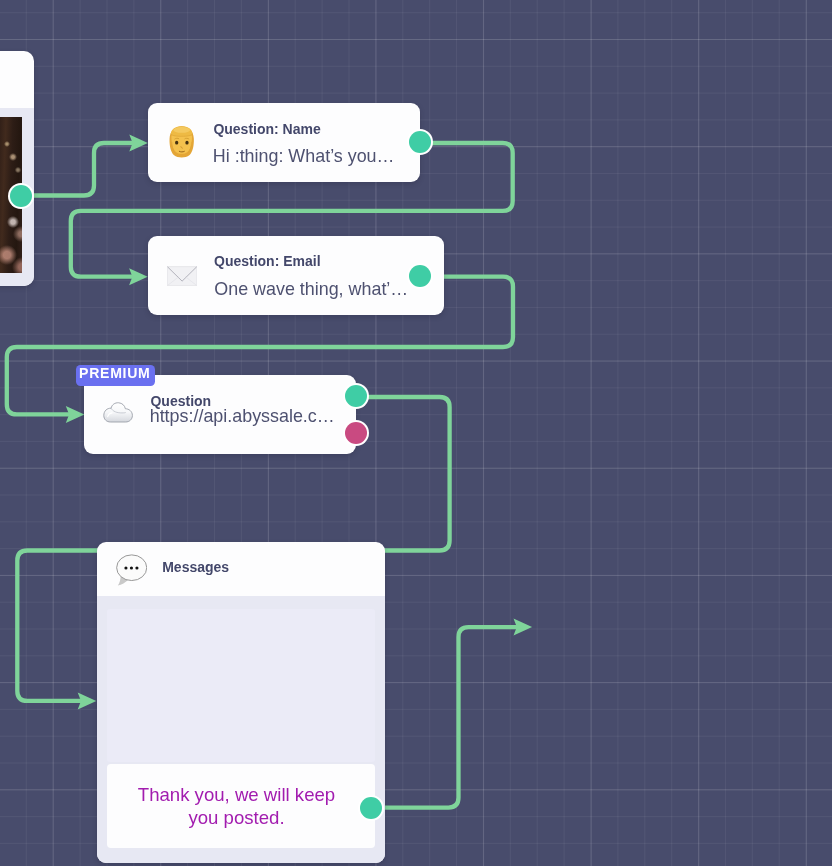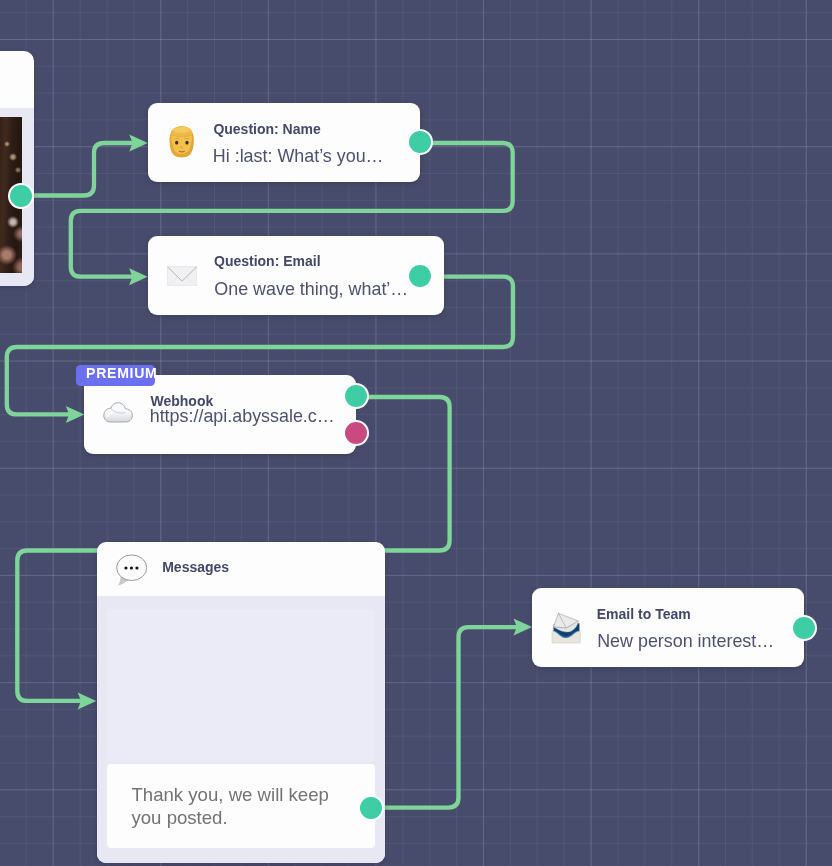--- a/index.html
+++ b/index.html
@@ -18,37 +18,37 @@
   #wires{position:absolute;left:0;top:0;width:832px;height:866px;}
   .card{position:absolute;background:#fdfdfe;border-radius:9px;box-shadow:0 2px 5px rgba(30,32,55,.25);}
   .dot{position:absolute;width:22px;height:22px;border-radius:50%;box-shadow:0 0 0 2px #fff;}
   .g{background:#3fcda5;}
   .p{background:#c94a81;}
   .title{position:absolute;font-weight:bold;font-size:14px;line-height:1;color:#43476a;white-space:nowrap;}
   .sub{position:absolute;font-size:17.9px;line-height:1;color:#4e5170;white-space:nowrap;}
   .icon{position:absolute;display:block;}
   .icon svg{display:block;width:100%;height:100%;}
   .badge{position:absolute;box-sizing:border-box;width:78.7px;height:20.6px;background:#6a70f0;border-radius:4.5px;color:#fff;
-    font-size:14.1px;font-weight:bold;letter-spacing:.7px;line-height:17.4px;padding-left:10px;}
+    font-size:14.1px;font-weight:bold;letter-spacing:.7px;line-height:17.4px;padding-left:3px;}
   .post-body{position:absolute;left:0;right:0;top:57px;bottom:0;background:#e7e8f3;border-radius:0 0 10px 10px;}
   .post-photo{position:absolute;left:200px;top:66.8px;width:42px;height:155.4px;
     background:
       radial-gradient(circle at 27px 27px, rgba(255,228,175,.55) 0 1px, rgba(255,228,175,0) 3px),
       radial-gradient(circle at 33px 40px, rgba(255,222,180,.6) 0 1.4px, rgba(255,222,180,0) 4px),
       radial-gradient(circle at 38px 53px, rgba(255,232,195,.45) 0 1.1px, rgba(255,232,195,0) 3.2px),
       radial-gradient(circle at 33px 105px, rgba(244,232,228,.75) 0 2.2px, rgba(244,232,228,0) 6px),
       radial-gradient(circle at 41px 117px, rgba(226,176,158,.55) 0 2.4px, rgba(226,176,158,0) 8px),
       radial-gradient(circle at 27px 138px, rgba(222,162,144,.7) 0 3.6px, rgba(222,162,144,0) 10px),
       radial-gradient(circle at 42px 150px, rgba(214,150,134,.6) 0 3.4px, rgba(214,150,134,0) 10px),
       linear-gradient(92deg,#331f17 0%,#2f1e17 40%,#412a1d 55%,#2d1d16 70%,#241710 86%,#32201a 100%);
   }
   .msg-body{position:absolute;left:0;right:0;top:54.7px;bottom:0;background:#e7e8f3;border-radius:0 0 9px 9px;}
   .msg-placeholder{position:absolute;left:10.3px;top:12.6px;width:267.6px;height:152.9px;background:#ebebf7;border-radius:3px;}
   .msg-bubble{position:absolute;left:10.3px;top:168.1px;width:267.6px;height:84px;background:#fdfdfe;border-radius:4px;}
-  .msg-text{position:absolute;left:24.3px;top:18.4px;width:210px;font-size:18.6px;line-height:23.2px;color:#737373;}
+  .msg-text{position:absolute;left:24.3px;top:18.4px;width:210px;font-size:18.6px;line-height:23.2px;color:#a21caf;}
 </style>
 </head>
 <body>
 
 <div id="stage">
   <div id="grid"></div>
 
   <svg id="wires" viewBox="0 0 832 866">
     <g fill="none" stroke="#7fd49a" stroke-width="4.3" stroke-linecap="butt" stroke-linejoin="round">
       <path d="M31,195.5 L84,195.5 Q94,195.5 94,185.5 L94,153 Q94,143 104,143 L133,143"></path>
@@ -84,21 +84,21 @@
         <ellipse cx="70" cy="63" rx="6.2" ry="7" fill="#44300f"></ellipse>
         <path d="M24 49c4-3 11-4 15-1" fill="none" stroke="#cf9a2e" stroke-width="3.2" stroke-linecap="round"></path>
         <path d="M77 49c-4-3-11-4-15-1" fill="none" stroke="#cf9a2e" stroke-width="3.2" stroke-linecap="round"></path>
         <path d="M47 78c1 4 3 6 6 6" fill="none" stroke="#c78c27" stroke-width="3" stroke-linecap="round"></path>
         <path d="M41 96c6 3 13 3 19 0" fill="none" stroke="#8e5b16" stroke-width="3.6" stroke-linecap="round"></path>
         <path d="M13 60c1 24 6 38 16 46" fill="none" stroke="#e0a232" stroke-width="2.4" opacity=".75"></path>
         <path d="M87 60c-1 24-6 38-16 46" fill="none" stroke="#e0a232" stroke-width="2.4" opacity=".75"></path>
       </svg>
     </span>
     <div class="title" style="left:65.6px;top:18.9px;">Question: Name</div>
-    <div class="sub" style="left:65px;top:45.2px;">Hi :last: What’s you…</div>
+    <div class="sub" style="left:65px;top:45.2px;">Hi :thing: What’s you…</div>
     <div class="dot g" style="left:261.2px;top:28.8px;"></div>
   </div>
 
   <div class="card" style="left:147.5px;top:236.4px;width:272.2px;height:78.3px;padding-left:24px;">
     <span class="icon" style="left:19.5px;top:29.5px;width:30.2px;height:20.4px;">
       <svg viewBox="0 0 116 76">
         <rect x="1.2" y="1.2" width="113.6" height="73.6" rx="2.5" fill="#f1f1f4" stroke="#dddde2" stroke-width="2.4"></rect>
         <path d="M3 3 L58 57 L113 3" fill="none" stroke="#aeaeb7" stroke-width="3.6" stroke-linejoin="round" stroke-linecap="round"></path>
         <path d="M3 73 L44 41 M113 73 L72 41" fill="none" stroke="#e2e2e8" stroke-width="2.6" stroke-linecap="round"></path>
       </svg>
@@ -117,56 +117,40 @@
             <stop offset="0" stop-color="#ffffff"></stop>
               <stop offset="0.5" stop-color="#f6f7f9"></stop>
               <stop offset="1" stop-color="#d4d7dd"></stop>
           </linearGradient>
         </defs>
         <path d="M3 52c0-17 12-29 28-28C34 10 46 2 60 3c14 1 24 11 26 23 14 0 27 10 27 26 0 15-12 25-26 25H29C14 77 3 67 3 52Z" fill="url(#clg)" stroke="#8f949e" stroke-width="3" stroke-linejoin="round"></path>
         <path d="M31 24c6 12 22 19 46 18 3 0 6 0 9-1" fill="none" stroke="#b4b8c0" stroke-width="2.6" stroke-linecap="round"></path>
         <path d="M18 56c2-8 8-13 17-14" fill="none" stroke="#ffffff" stroke-width="4.5" stroke-linecap="round"></path>
       </svg>
     </span>
-    <div class="title" style="left:66.9px;top:19px;">Webhook</div>
+    <div class="title" style="left:66.9px;top:19px;">Question</div>
     <div class="sub" style="left:66.1px;top:33px;">https://api.abyssale.c…</div>
     <div class="dot g" style="left:261.2px;top:10.6px;"></div>
     <div class="dot p" style="left:261.2px;top:46.9px;"></div>
   </div>
 
-  <div class="card" style="left:96.9px;top:541.5px;width:288.2px;height:321.9px;">
+  <div class="card" style="left:96.9px;top:541.5px;width:288.2px;height:321.9px;text-align:center;">
     <span class="icon" style="left:18.65px;top:12.7px;width:31.4px;height:31.9px;">
       <svg viewBox="0 0 120 119">
         <path d="M18 78 C18 96 14 110 7 119 C22 116 36 108 46 98 Z" fill="#c9c9c9"></path>
         <ellipse cx="60" cy="51" rx="57.5" ry="49" fill="#fbfbfb" stroke="#929292" stroke-width="3.6"></ellipse>
         <circle cx="38" cy="52" r="6" fill="#121212"></circle>
         <circle cx="59" cy="52" r="6" fill="#121212"></circle>
         <circle cx="80" cy="52" r="6" fill="#121212"></circle>
       </svg>
     </span>
     <div class="title" style="left:65.3px;top:18.7px;">Messages</div>
     <div class="msg-body">
       <div class="msg-placeholder"></div>
       <div class="msg-bubble">
         <div class="msg-text">Thank you, we will keep you posted.</div>
       </div>
     </div>
     <div class="dot g" style="left:263.5px;top:255.1px;"></div>
   </div>
 
-  <div class="card" style="left:531.9px;top:588.3px;width:272.2px;height:78.3px;">
-    <span class="icon" style="left:18px;top:21.6px;width:33px;height:35px;">
-      <svg viewBox="0 0 100 106">
-        <path d="M8.5 52 H89.5 V96 H8.5 Z" fill="#d6d3ca"></path>
-        <path d="M11 44 L89 40 L89 70 C74 71 63 84 46 84 C30 84 19 68 11 66 Z" fill="#123f6c"></path>
-        <path d="M25.6 10 L86 33.5 L49.3 55 L10.4 51 Z" fill="#eaeaeb" stroke="#9b9ba2" stroke-width="1.8" stroke-linejoin="round"></path>
-        <path d="M25.6 10 L49.3 55" fill="none" stroke="#9b9ba2" stroke-width="1.8" stroke-linecap="round"></path>
-        <path d="M11 51 L49.3 55 L86 33.5 C84 46 77 58 64 64 C52 69 38 66 26 60 C17 55 12 53 11 51 Z" fill="#e4e4e6" stroke="#a9a9b0" stroke-width="1.4" stroke-linejoin="round"></path>
-        <path d="M12 62 C27 64 32 80 47 80 C62 80 71 63 88 61 L88 71 C74 71 63 86 46 86 C30 86 20 71 12 69 Z" fill="#1d6aae"></path>
-        <path d="M6 64 C24 64 29 85 48 85 C67 85 73 64 92 64 L92 100 L6 100 Z" fill="#e8e5dc" stroke="#cdcac1" stroke-width="1.6" stroke-linejoin="round"></path>
-      </svg>
-    </span>
-    <div class="title" style="left:64.9px;top:18.3px;">Email to Team</div>
-    <div class="sub" style="left:65.3px;top:44.7px;">New person interest…</div>
-    <div class="dot g" style="left:261.1px;top:28.4px;"></div>
-  </div>
 
 </div>
 
 </body></html>

